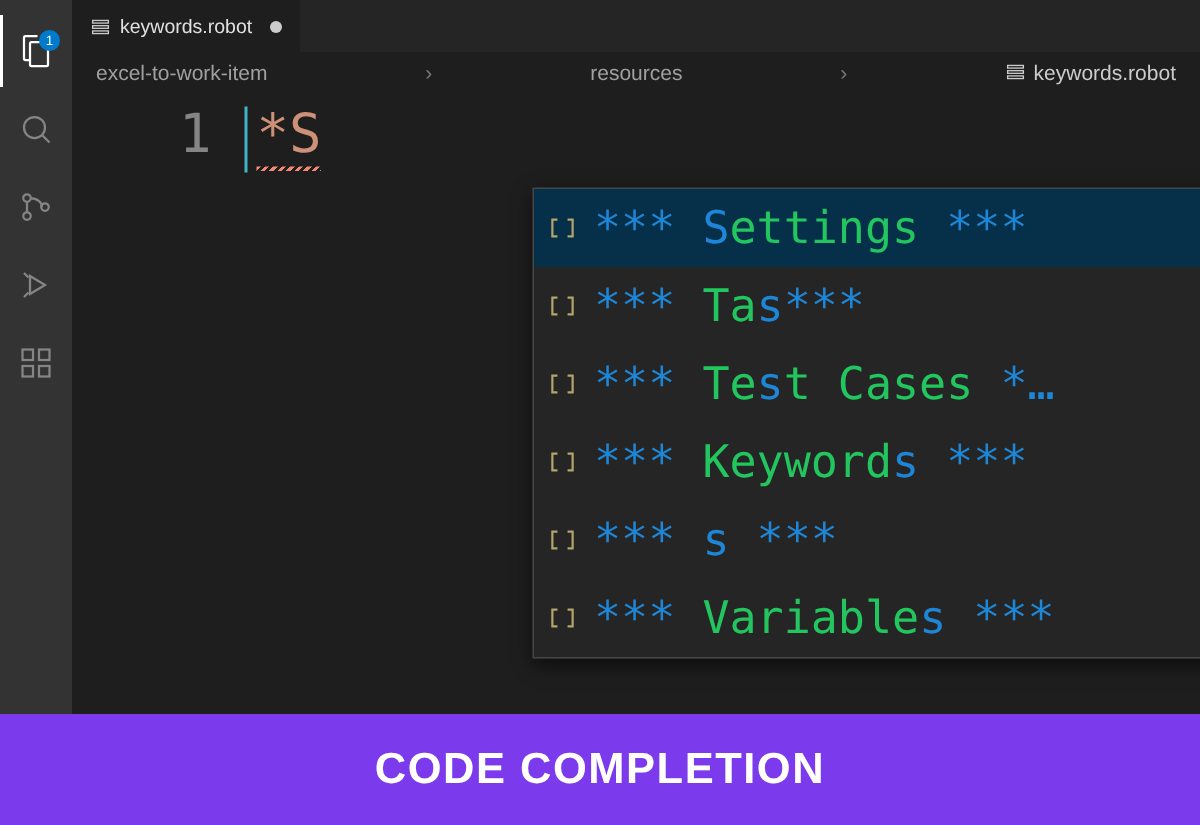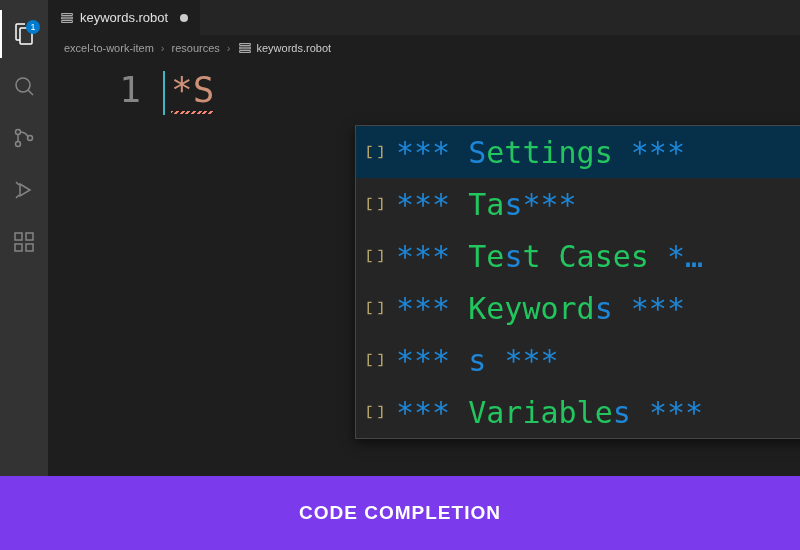--- a/index.html
+++ b/index.html
@@ -13,21 +13,21 @@
 .activity-item.active { color: #ffffff; }
 .activity-item.active::before { content: ''; position: absolute; left: 0; top: 0; bottom: 0; width: 2px; background: #ffffff; }
 .badge { position: absolute; top: 10px; right: 8px; background: #007acc; color: #fff; border-radius: 10px; font-size: 9px; min-width: 14px; height: 14px; display: flex; align-items: center; justify-content: center; padding: 0 3px; }
 
 .main { flex: 1; display: flex; flex-direction: column; background: #1e1e1e; min-width: 0; }
 
 .tabs { height: 35px; background: #252526; display: flex; align-items: stretch; }
 .tab { display: flex; align-items: center; padding: 0 12px; background: #1e1e1e; color: #e0e0e0; gap: 6px; font-size: 13px; cursor: pointer; }
 .tab .dot { width: 8px; height: 8px; border-radius: 50%; background: #cccccc; margin-left: 6px; }
 
-.breadcrumbs { height: 26px; display: flex; align-items: center; padding: 0 16px; color: #a0a0a0; font-size: 11px; gap: 7px; background: #1e1e1e; }
+.breadcrumbs { height: 26px; display: flex; align-items: center; padding: 0 16px; color: #a0a0a0; font-size: 14px; gap: 7px; background: #1e1e1e; justify-content: space-between; }
 .crumb { color: #a0a0a0; }
 .chev { color: #7a7a7a; }
 .crumb-last { display: flex; align-items: center; gap: 5px; color: #cccccc; }
 
 .editor { flex: 1; display: flex; background: #1e1e1e; position: relative; }
 .gutter { width: 115px; text-align: right; padding-right: 22px; padding-top: 8px; color: #858585; font-family: 'Menlo','Consolas',monospace; font-size: 36px; }
 .code { flex: 1; padding-top: 8px; font-family: 'Menlo','Consolas',monospace; font-size: 36px; color: #d4d4d4; position: relative; }
 
 .cursor-region { display: flex; align-items: flex-start; }
 .caret { width: 2px; height: 44px; background: #3fb6c6; margin-right: 6px; margin-top: 2px; }
@@ -41,21 +41,21 @@
 
 .suggest-box { position: absolute; top: 64px; left: 192px; width: 558px; background: #252526; border: 1px solid #454545; box-shadow: 0 4px 12px rgba(0,0,0,0.6); font-family: 'Menlo','Consolas',monospace; font-size: 30px; }
 .suggest-item { display: flex; align-items: center; padding: 6px 10px 6px 8px; height: 52px; color: #d4d4d4; cursor: pointer; white-space: nowrap; overflow: hidden; }
 .suggest-item.selected { background: #062f4a; }
 .kind-icon { width: 22px; height: 22px; margin-right: 10px; flex-shrink: 0; color: #b5a56b; display: flex; align-items: center; justify-content: center; }
 .stars { color: #1e86d6; }
 .sugg-pad { white-space: pre; }
 .matchS { color: #1e86d6; }
 .sugg-text { color: #22c55e; white-space: pre; }
 
-.banner { height: 74px; background: #7c3aed; color: #ffffff; display: flex; align-items: center; justify-content: center; font-weight: 800; letter-spacing: 1px; font-size: 19px; font-family: 'Arial Black','Helvetica Neue',sans-serif; width: 100%; }
+.banner { height: 74px; background: #7c3aed; color: #ffffff; display: flex; align-items: center; justify-content: center; font-weight: 800; letter-spacing: 1px; font-size: 29px; font-family: 'Arial Black','Helvetica Neue',sans-serif; width: 100%; }
 
 svg { display: block; }
 </style>
 </head>
 <body>
 
 <div class="container">
   <div class="top-area">
     <div class="activity-bar">
       <div class="activity-item active">

